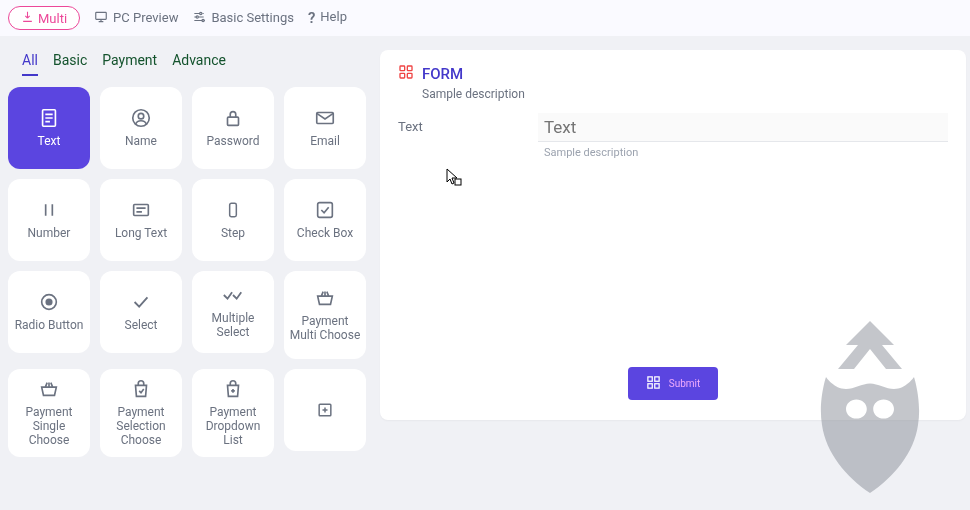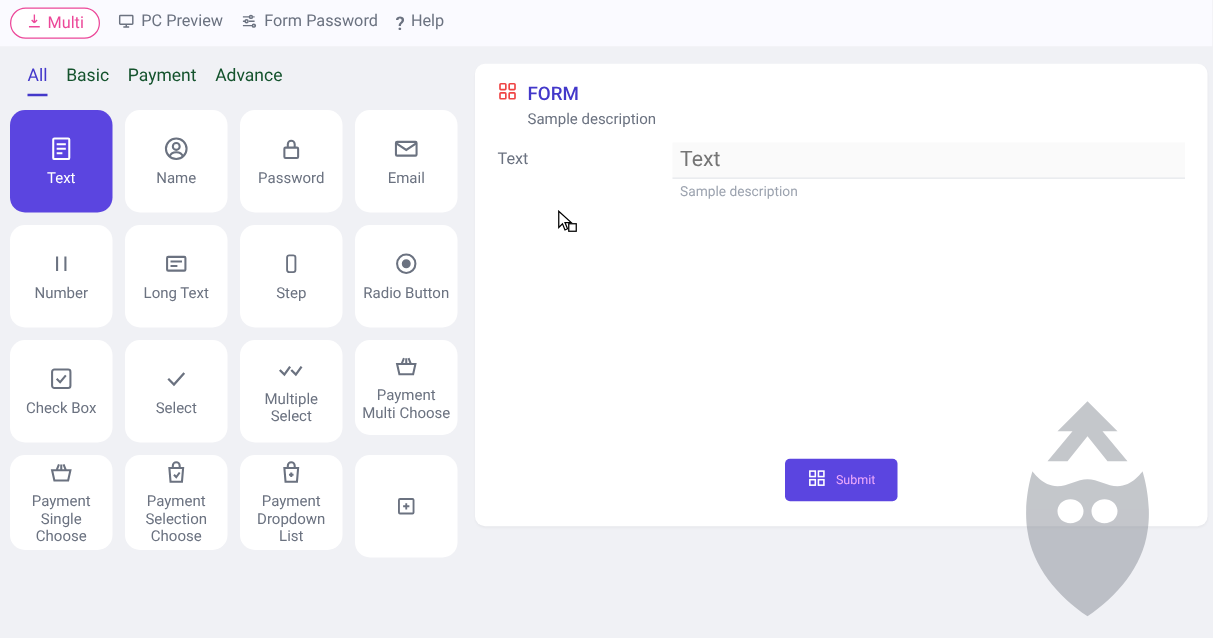--- a/index.html
+++ b/index.html
@@ -10,21 +10,21 @@
 .tb-item svg{width:14px;height:14px}
 .main{display:flex;gap:12px;padding:0 4px}
 .left{width:364px}
 .tabs{display:flex;gap:15px;padding:10px 18px 0 18px;border-bottom:1px solid transparent}
 .tab{font-size:14px;color:#14532d;padding:6px 0;cursor:pointer}
 .tab.active{color:#4338ca;border-bottom:2px solid #4338ca}
 .grid{display:grid;grid-template-columns:repeat(4,82px);gap:10px;padding:10px 4px}
 .tile{background:#fff;border-radius:12px;width:82px;height:82px;display:flex;flex-direction:column;align-items:center;justify-content:center;gap:6px;font-size:12px;color:#6b7280;text-align:center;padding:4px;cursor:grab}
 .tile.active{background:#5b45e0;color:#fff}
 .tile .ic{width:22px;height:22px;display:flex;align-items:center;justify-content:center}
-.tile.tall{height:76px}
+.tile.tall{height:88px}
 .tile .lbl{line-height:1.15}
 .canvas{flex:1;margin-top:14px}
 .form-card{background:#fff;border-radius:8px;padding:14px 18px 20px 18px;min-height:370px;display:flex;flex-direction:column;box-shadow:0 1px 2px rgba(0,0,0,.04)}
 .form-head{display:flex;align-items:center;gap:8px;color:#4338ca;font-size:15px;font-weight:500}
 .form-head svg{width:16px;height:16px}
 .form-desc{font-size:12px;color:#6b7280;margin:3px 0 12px 24px}
 .field-row{display:flex;align-items:flex-start;gap:20px}
 .field-label{font-size:13px;color:#6b7280;width:120px;padding-top:6px}
 .field-input{flex:1}
 .field-input input{width:100%;border:none;border-bottom:1px solid #e5e7eb;background:#fafafa;font-size:17px;color:#9ca3af;padding:4px 6px;outline:none}
@@ -52,21 +52,21 @@
         </svg></span>
     <span>PC Preview</span>
   </div>
   <div class="tb-item">
     <span><svg viewBox="0 0 24 24" fill="none" stroke="currentColor" stroke-width="2">
           <path d="M4 6h10M18 6h2M4 12h4M12 12h8M4 18h14M22 18h-2"></path>
           <circle cx="15" cy="6" r="2"></circle>
           <circle cx="9" cy="12" r="2"></circle>
           <circle cx="19" cy="18" r="2"></circle>
         </svg></span>
-    <span>Form Password</span>
+    <span>Basic Settings</span>
   </div>
   <div class="tb-item">
     <span style="font-size:15px;font-weight:600">?</span>
     <span>Help</span>
   </div>
 </div>
 
 <div class="main">
   <div class="left">
     <div class="tabs" id="tabs">
@@ -134,34 +134,34 @@
           <div class="ic">
             <svg viewBox="0 0 24 24" width="20" height="20" fill="none" stroke="currentColor" stroke-width="1.8">
               <rect x="8" y="4" width="8" height="16" rx="2"></rect>
             </svg>
           </div>
           <div class="lbl">Step</div>
         </div>
         <div class="tile">
           <div class="ic">
             <svg viewBox="0 0 24 24" width="22" height="22" fill="none" stroke="currentColor" stroke-width="1.8">
+              <rect x="4" y="4" width="16" height="16" rx="2"></rect>
+              <path d="M8 12l3 3 5-6"></path>
+            </svg>
+          </div>
+          <div class="lbl">Check Box</div>
+        </div>
+        <div class="tile">
+          <div class="ic">
+            <svg viewBox="0 0 24 24" width="22" height="22" fill="none" stroke="currentColor" stroke-width="1.8">
               <circle cx="12" cy="12" r="8"></circle>
               <circle cx="12" cy="12" r="3" fill="currentColor"></circle>
             </svg>
           </div>
           <div class="lbl">Radio Button</div>
-        </div>
-        <div class="tile">
-          <div class="ic">
-            <svg viewBox="0 0 24 24" width="22" height="22" fill="none" stroke="currentColor" stroke-width="1.8">
-              <rect x="4" y="4" width="16" height="16" rx="2"></rect>
-              <path d="M8 12l3 3 5-6"></path>
-            </svg>
-          </div>
-          <div class="lbl">Check Box</div>
         </div>
         <div class="tile">
           <div class="ic">
             <svg viewBox="0 0 24 24" width="22" height="22" fill="none" stroke="currentColor" stroke-width="2">
               <path d="M5 12l5 5 9-10"></path>
             </svg>
           </div>
           <div class="lbl">Select</div>
         </div>
         <div class="tile">

